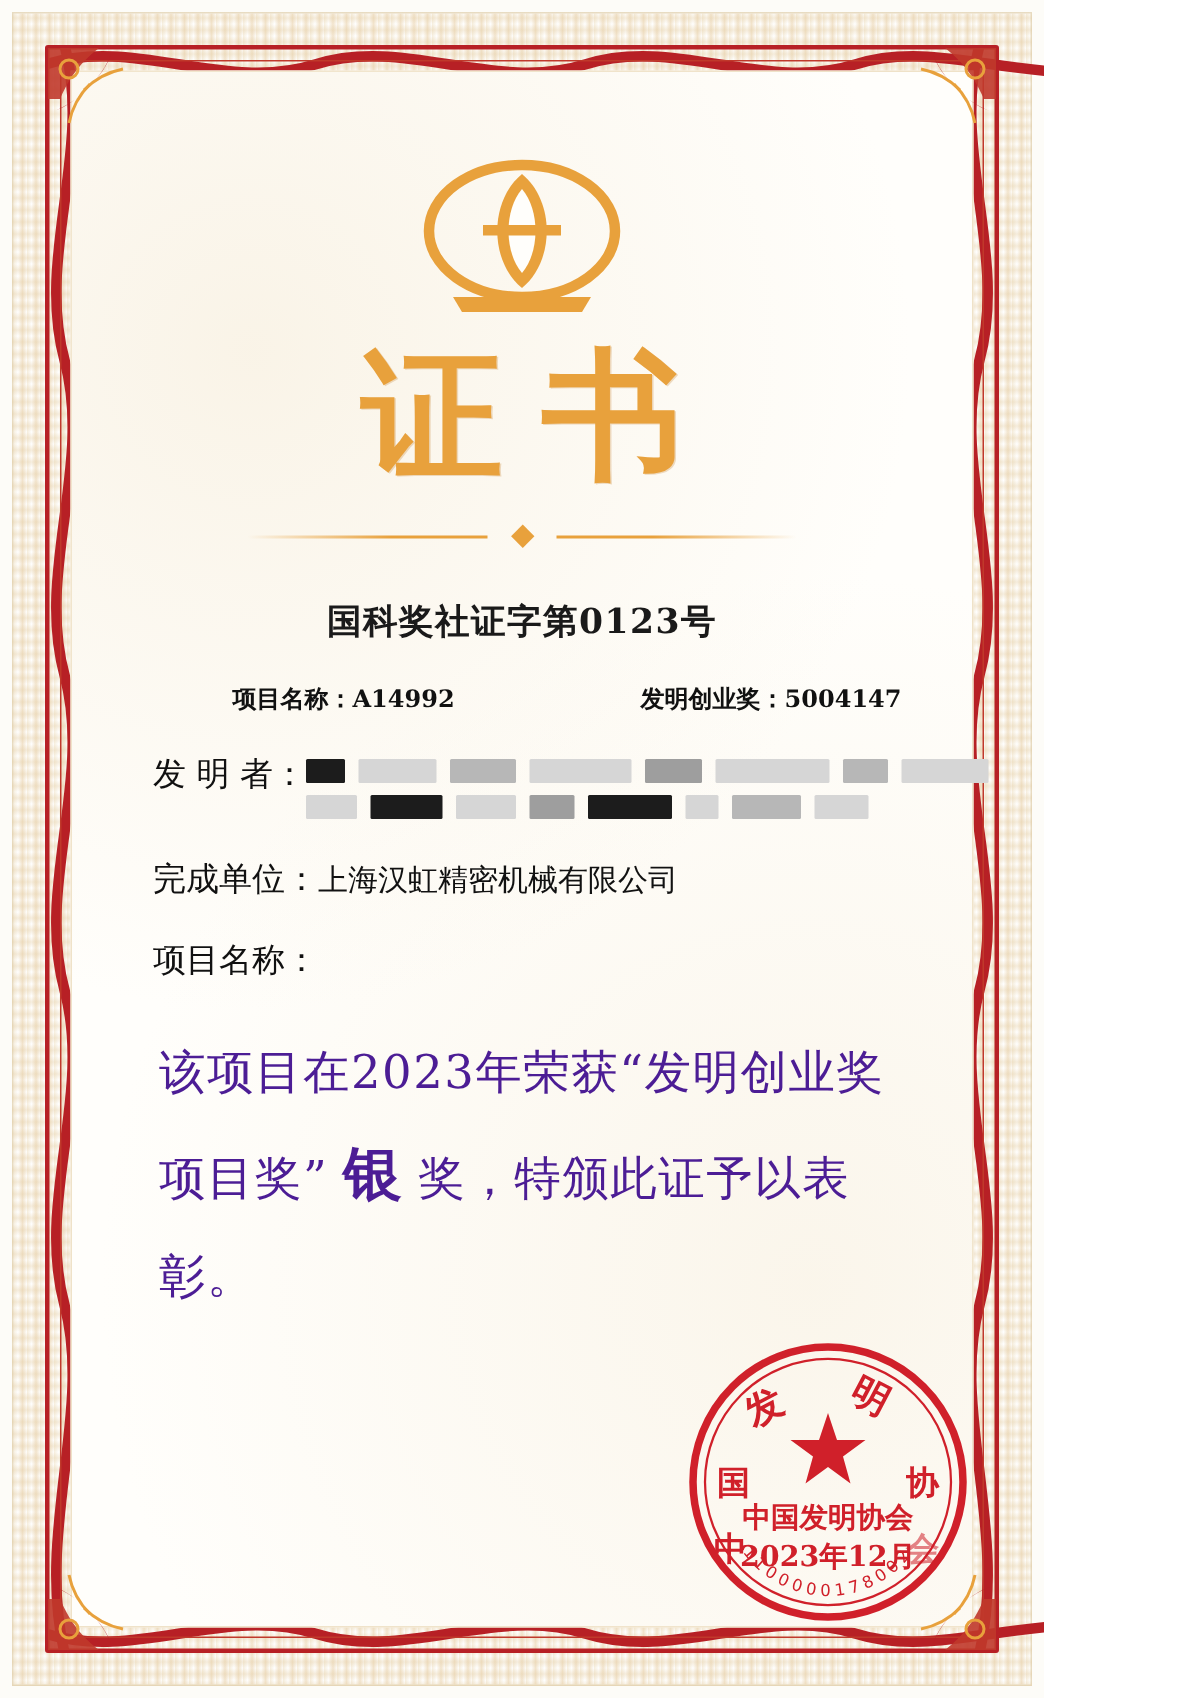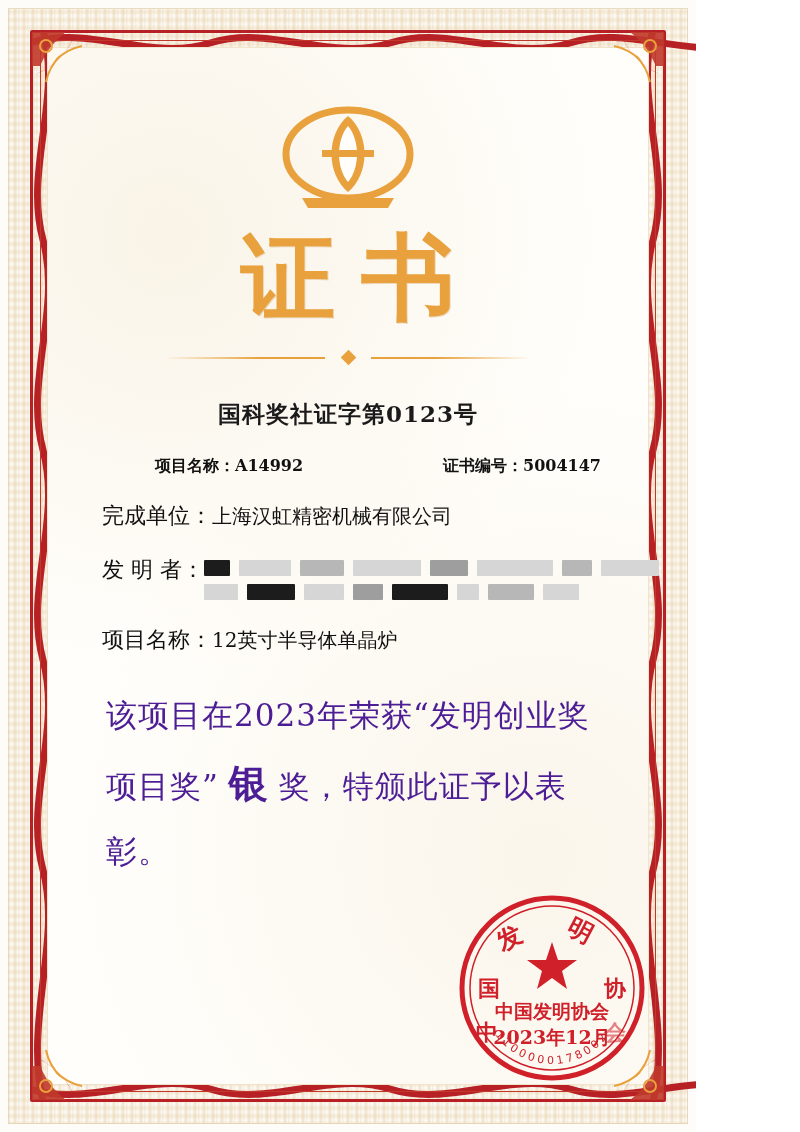--- a/index.html
+++ b/index.html
@@ -325,30 +325,25 @@
       <div class="line right"></div>
     </div>
 
     <div class="cert-serial">国科奖社证字第0123号</div>
 
     <div class="id-row">
       <div>
         <span>项目名称：</span><span>A14992</span>
       </div>
       <div>
-        <span>证书编号：</span><span>5004147</span>
+        <span>发明创业奖：</span><span>5004147</span>
       </div>
     </div>
 
     <div class="fields">
-
-      <div class="field-row">
-        <div class="field-label">完成单位：</div>
-        <div class="field-value">上海汉虹精密机械有限公司</div>
-      </div>
 
       <div class="field-row">
         <div class="field-label">发 明 者：</div>
         <div class="field-value">
           <div class="redacted-wrap">
             <div class="redacted-line">
               <span class="blk dark" style="width:26px;"></span>
               <span class="blk light" style="width:52px;"></span>
               <span class="blk gray" style="width:44px;"></span>
               <span class="blk light" style="width:68px;"></span>
@@ -365,22 +360,26 @@
               <span class="blk dark" style="width:56px;"></span>
               <span class="blk light" style="width:22px;"></span>
               <span class="blk gray" style="width:46px;"></span>
               <span class="blk light" style="width:36px;"></span>
             </div>
           </div>
         </div>
       </div>
 
       <div class="field-row">
+        <div class="field-label">完成单位：</div>
+        <div class="field-value">上海汉虹精密机械有限公司</div>
+      </div>
+
+      <div class="field-row">
         <div class="field-label">项目名称：</div>
-        <div class="field-value">12英寸半导体单晶炉</div>
       </div>
 
     </div>
 
     <div class="statement">
       <span>该项目在2023年荣获“发明创业奖</span><br>
       <span>项目奖”</span><span class="medal">银</span><span>奖，特颁此证予以表彰。</span>
     </div>
 
   </div>

